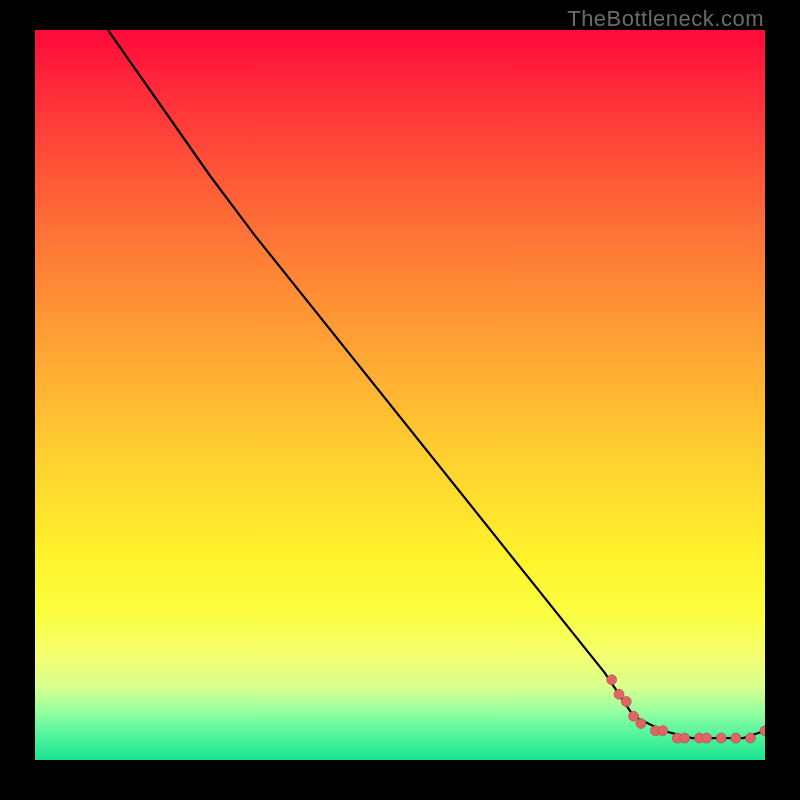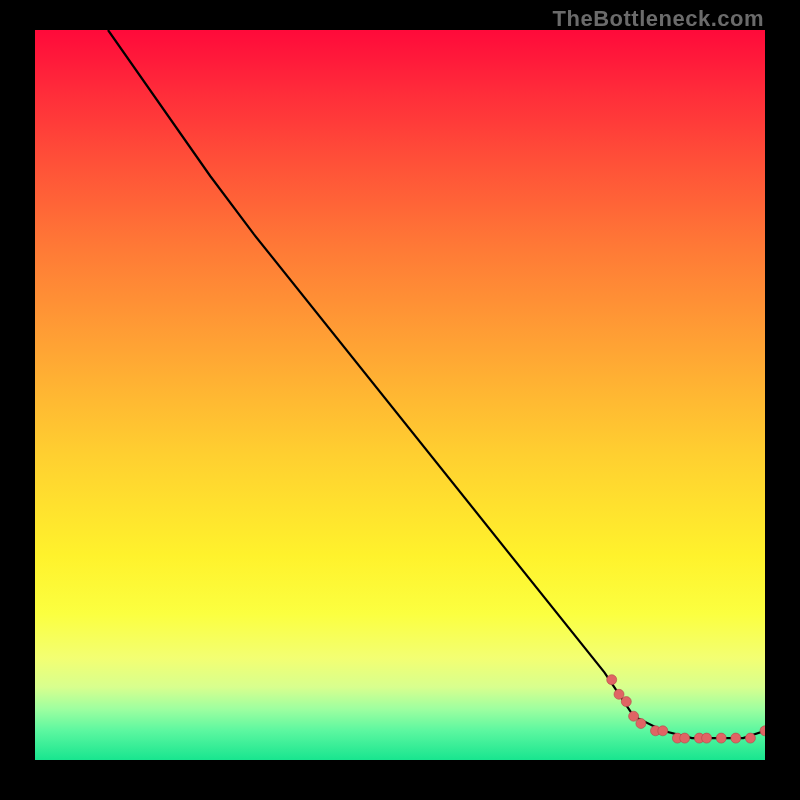--- a/index.html
+++ b/index.html
@@ -41,21 +41,21 @@
       #18e58f 100%
     );
   }
   .watermark {
     position: absolute;
     top: 6px;
     right: 36px;
     color: #6b6b6b;
     font-size: 22px;
     letter-spacing: 0.5px;
-    font-weight: 700;
+    font-weight: 400;
   }
   svg.overlay {
     position: absolute;
     left: 0;
     top: 0;
     width: 730px;
     height: 730px;
   }
   .curve {
     fill: none;

